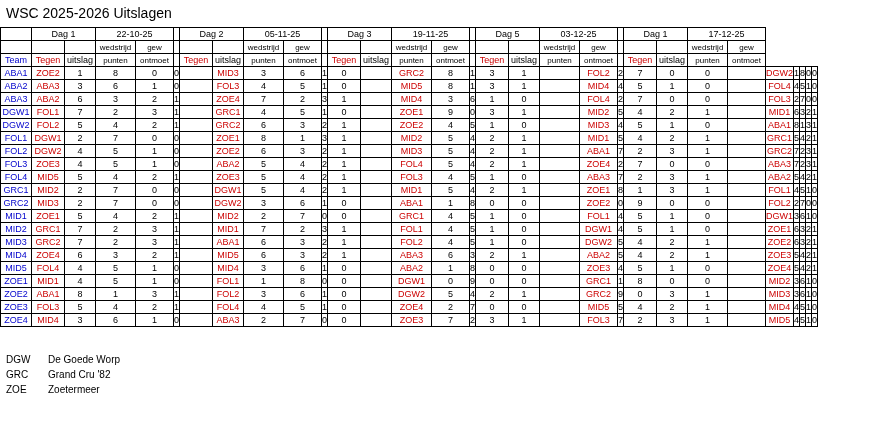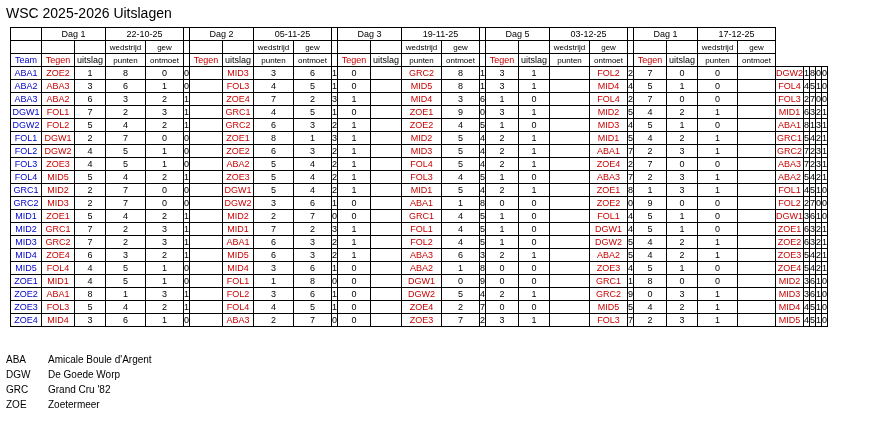--- a/index.html
+++ b/index.html
@@ -9,21 +9,21 @@
     color:#000000;
     overflow:hidden;
   }
   #page{position:relative;width:871px;height:432px;}
   .title{
     position:absolute;left:6px;top:5px;
     font-size:14px;color:#000;
     white-space:nowrap;
   }
   table.grid{
-    position:absolute;left:10px;top:27px;
+    position:absolute;left:0;top:27px;
     border-collapse:collapse;
     font-size:9px;
     table-layout:fixed;
   }
   table.grid td, table.grid th{
     border:1px solid #000;
     padding:0;
     height:12px;
     line-height:11px;
     text-align:center;
@@ -798,19 +798,18 @@
           <td class="red">MID5</td>
           <td>4</td>
           <td>5</td>
           <td>1</td>
           <td>0</td>
         </tr>
       </tbody>
   </table>
 
   <div class="legend" id="legend">
-      <div class="row"><span class="code">ABA</span><span class="name">Amicale Boule d'Argent</span></div>
       <div class="row"><span class="code">DGW</span><span class="name">De Goede Worp</span></div>
       <div class="row"><span class="code">GRC</span><span class="name">Grand Cru '82</span></div>
       <div class="row"><span class="code">ZOE</span><span class="name">Zoetermeer</span></div>
     </div>
 
 </div>
 
 </body></html>

